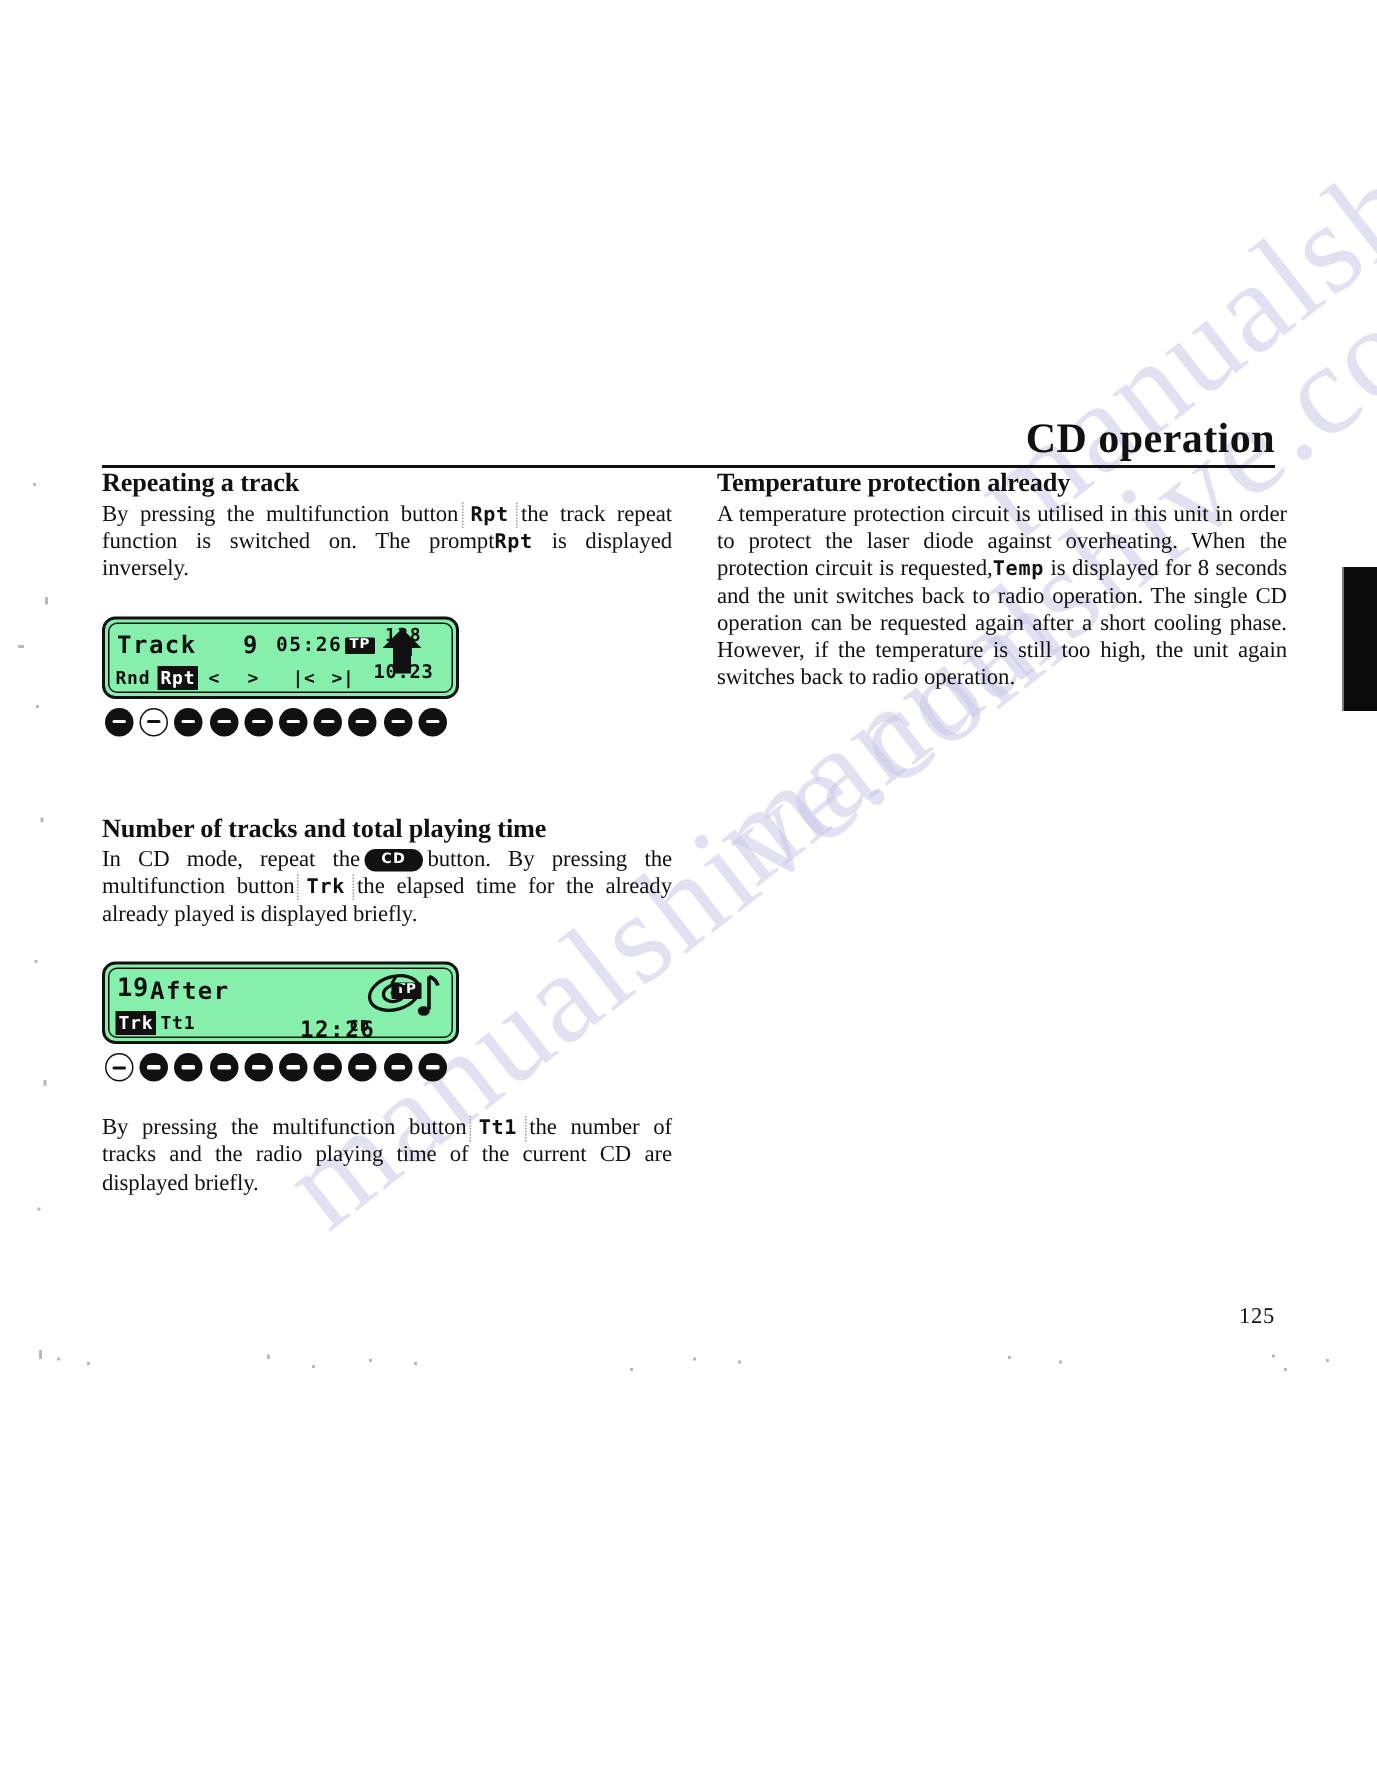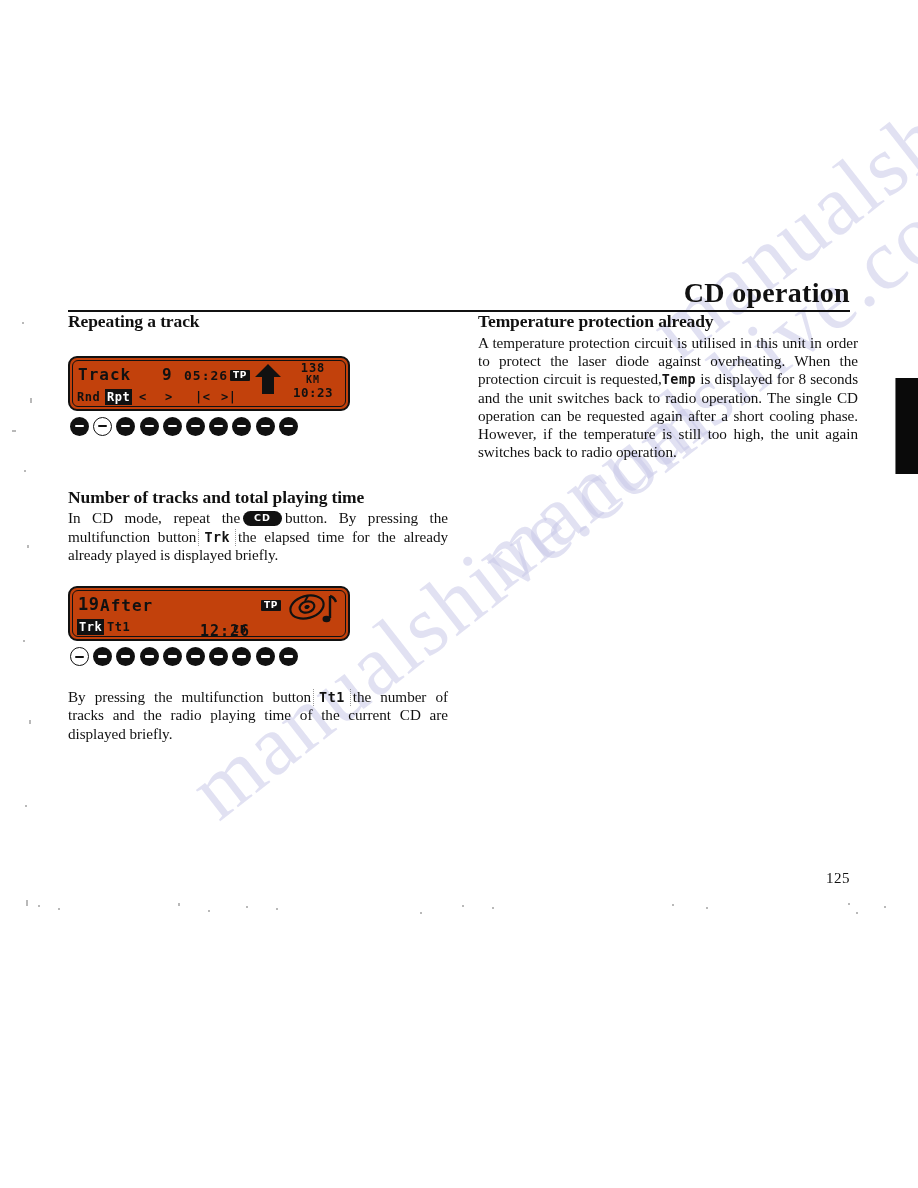--- a/index.html
+++ b/index.html
@@ -71,22 +71,22 @@
     font-size:13.4px;font-weight:bold;letter-spacing:.5px;white-space:nowrap;
   }
   
   .cdkey{
     display:inline-block;background:#111;color:#fff;border-radius:9px;
     font-family:"DejaVu Sans", sans-serif;font-size:9.5px;font-weight:bold;
     letter-spacing:1px;padding:2px 11px 3px 11px;vertical-align:2px;
     margin:0 3px;line-height:1;
   }
   .lcd{
-    position:relative;width:282px;height:55px;
-    border:2.6px solid #111;border-radius:9px;background:#c2410c;
+    position:relative;width:238px;height:55px;
+    border:2.6px solid #111;border-radius:9px;background:#86efac;
     box-sizing:border-box;overflow:hidden;
   }
   .lcd-inner{position:absolute;inset:2px;border:1.2px solid #111;border-radius:6px;}
   .lcd-row1{
     position:absolute;left:8px;top:5px;right:6px;height:26px;
   }
   .lcd-row2{
     position:absolute;left:5px;bottom:3px;right:6px;height:17px;
   }
   .dtext{
@@ -189,20 +189,21 @@
 
     <div class="header">
       <div class="title">CD operation</div>
       <div class="rule"></div>
     </div>
 
     <div class="col col-left">
 
       <h2 class="sec">Repeating a track</h2>
 
+      <p class="body"><span>By pressing the multifunction button</span><span class="tok">Rpt</span><span>the track repeat function is switched on. The prompt</span><span class="tok-plain">Rpt</span> <span>is displayed inversely.</span></p>
 
       <div class="gap-md"></div>
 
       <div>
         <div class="lcd">
           <div class="lcd-inner"></div>
 
           <div class="lcd-row1">
             <span class="dtext t-track">Track</span>
             <span class="dtext t-num">9</span>

